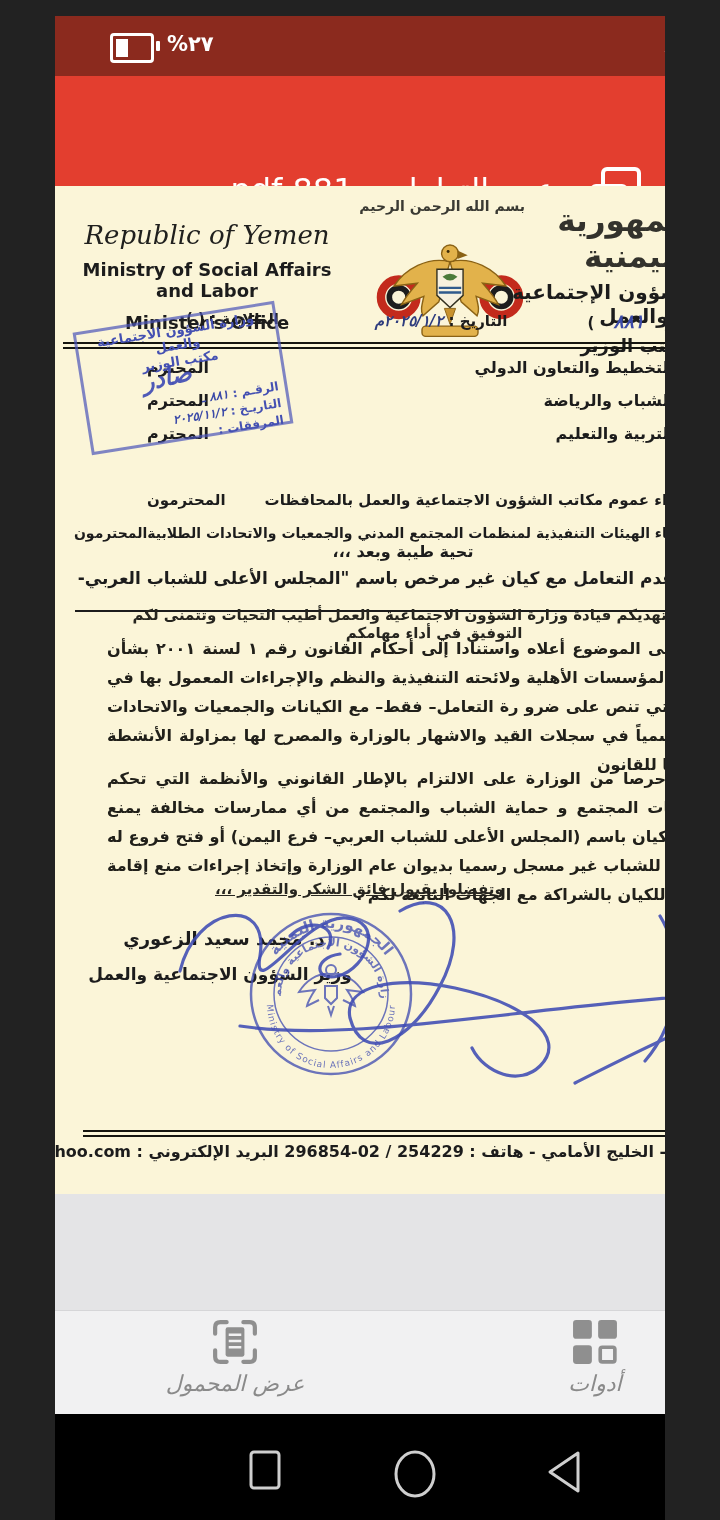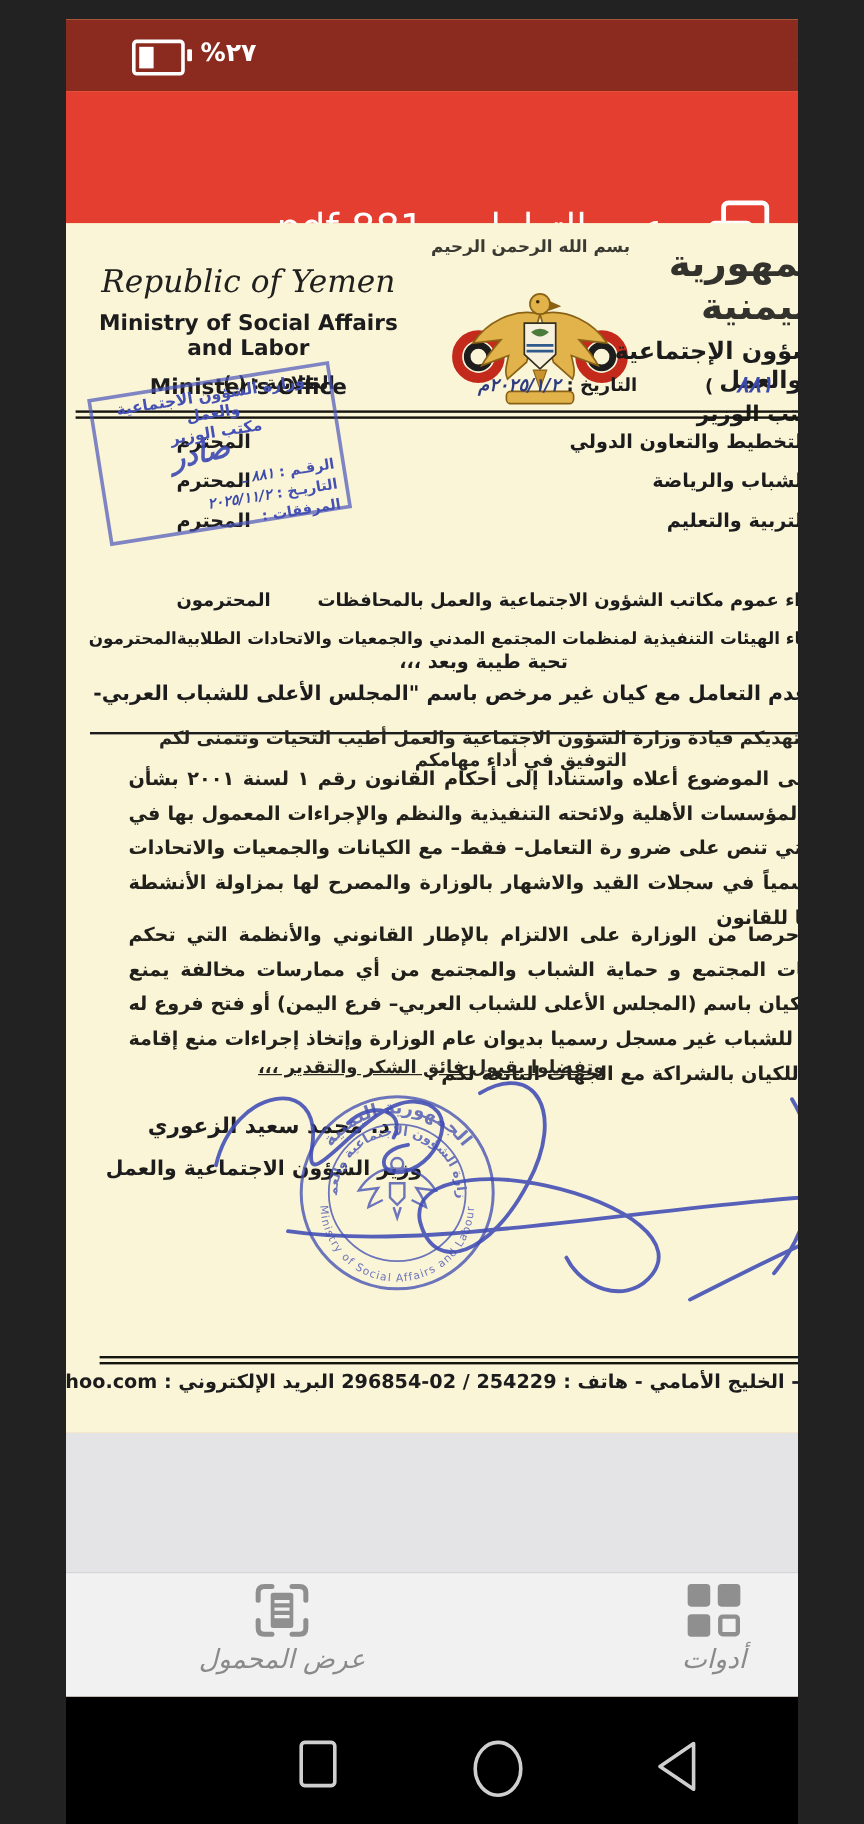--- a/index.html
+++ b/index.html
@@ -27,21 +27,21 @@
   .hdr-en .l1{font-family:"DejaVu Serif","Liberation Serif",serif;font-style:italic;font-size:26px;color:#20201e;}
   .hdr-en .l2{font-size:18px;font-weight:bold;margin-top:9px;}
   .hdr-en .l3{font-size:18px;font-weight:bold;margin-top:11px;}
   .bismillah{position:absolute;left:300px;top:12px;width:170px;text-align:right;font-size:14px;font-weight:bold;color:#3a3a33;direction:rtl;}
   .emblem{position:absolute;left:320px;top:44px;}
   .hdr-ar{position:absolute;left:450px;top:16px;width:258px;text-align:center;direction:rtl;}
   .hdr-ar .l1{font-size:31px;font-weight:bold;color:#33322c;}
   .hdr-ar .l2{font-size:20px;font-weight:bold;margin-top:6px;}
   .hdr-ar .l3{font-size:18px;font-weight:bold;margin-top:7px;letter-spacing:3px;}
   .meta-attach{position:absolute;left:14px;top:124px;width:210px;direction:rtl;text-align:right;font-size:15px;font-weight:bold;}
-  .meta-date{position:absolute;left:296px;top:126px;width:180px;direction:rtl;text-align:right;font-size:15px;font-weight:bold;white-space:nowrap;}
+  .meta-date{position:absolute;left:296px;top:126px;width:180px;direction:rtl;text-align:center;font-size:15px;font-weight:bold;white-space:nowrap;}
   .meta-num{position:absolute;left:500px;top:124px;width:206px;direction:rtl;text-align:center;font-size:15px;font-weight:bold;}
   .hand{font-style:italic;color:#3b4aa8;font-weight:bold;}
   .hand-dk{font-style:italic;color:#2e3c7e;font-weight:bold;}
   .hrule{position:absolute;left:8px;top:156px;width:632px;height:3px;border-top:2px solid #15150f;border-bottom:2px solid #15150f;}
   
   .stampbox{position:absolute;left:26px;top:130px;width:204px;height:124px;border:3px solid rgba(74,84,185,.7);
             transform:rotate(-9deg);direction:rtl;color:#4450b2;z-index:6;padding:3px 6px;box-sizing:border-box;}
   .stampbox .s1{font-size:13px;font-weight:bold;text-align:center;}
   .stampbox .s2{font-size:13px;font-weight:bold;text-align:center;margin-top:1px;}
   .stampbox .row{font-size:12px;font-weight:bold;margin-top:3px;white-space:nowrap;}

